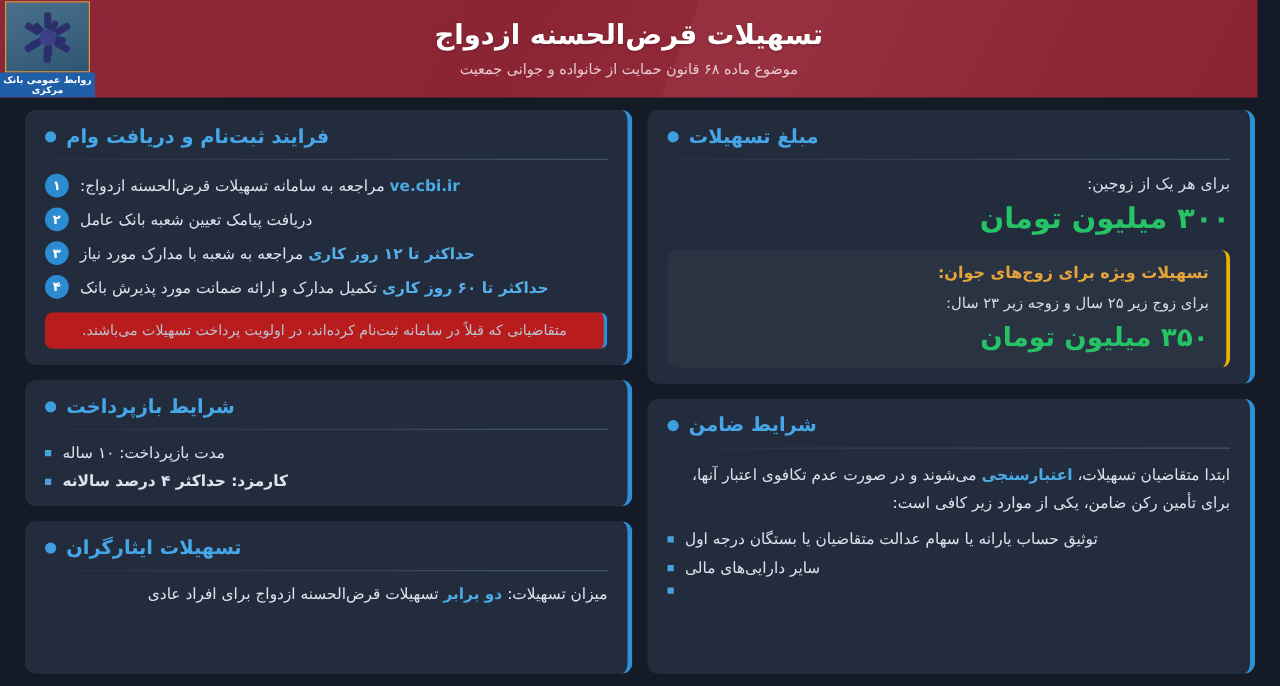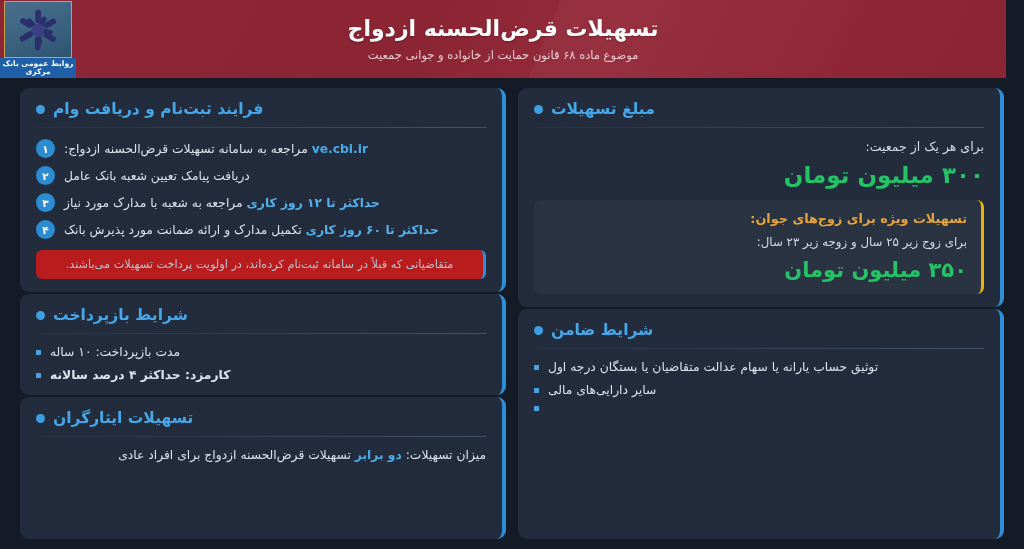--- a/index.html
+++ b/index.html
@@ -78,21 +78,21 @@
     font-weight: bold;
   }
 
   
   .content {
     display: flex;
     gap: 12px;
     padding: 10px 20px 10px 20px;
     height: 471px;
   }
-  .col { display: flex; flex-direction: column; gap: 2px; width: 50%; }
+  .col { display: flex; flex-direction: column; gap: 12px; width: 50%; }
   .col-right { }
   .col-left { }
 
   
   .card {
     background: #232c3c;
     border-radius: 9px;
     border-right: 4px solid #2f8fd6;
     padding: 12px 16px 13px 16px;
     position: relative;
@@ -255,37 +255,42 @@
 
   <div class="col col-right">
 
     <div class="card">
       <div class="card-head">
         <span class="dot"></span>
         <span class="card-title">مبلغ تسهیلات</span>
       </div>
       <div class="divider"></div>
 
-      <div class="amt-label">برای هر یک از جمعیت:</div>
+      <div class="amt-label">برای هر یک از زوجین:</div>
       <div class="amt-big">۳۰۰ میلیون تومان</div>
 
       <div class="young-box">
         <div class="young-title">تسهیلات ویژه برای زوج‌های جوان:</div>
         <div class="young-sub">برای زوج زیر ۲۵ سال و زوجه زیر ۲۳ سال:</div>
         <div class="young-amt">۳۵۰ میلیون تومان</div>
       </div>
     </div>
 
     <div class="card card-grow">
       <div class="card-head">
         <span class="dot"></span>
         <span class="card-title">شرایط ضامن</span>
       </div>
       <div class="divider"></div>
 
+      <div class="para">
+        <span>ابتدا متقاضیان تسهیلات،</span>
+        <span class="hl-link">اعتبارسنجی</span>
+        <span>می‌شوند و در صورت عدم تکافوی اعتبار آنها، برای تأمین رکن ضامن، یکی از موارد زیر کافی است:</span>
+      </div>
 
       <div class="blist">
         <div class="bitem">
           <span class="bdot"></span>
           <span class="btext">توثیق حساب یارانه یا سهام عدالت متقاضیان یا بستگان درجه اول</span>
         </div>
         <div class="bitem">
           <span class="bdot"></span>
           <span class="btext">سایر دارایی‌های مالی</span>
         </div>

